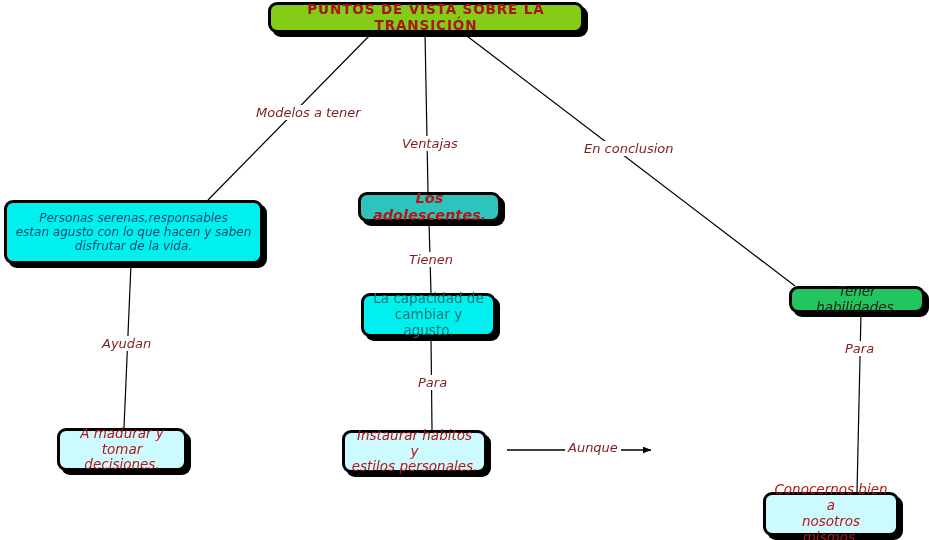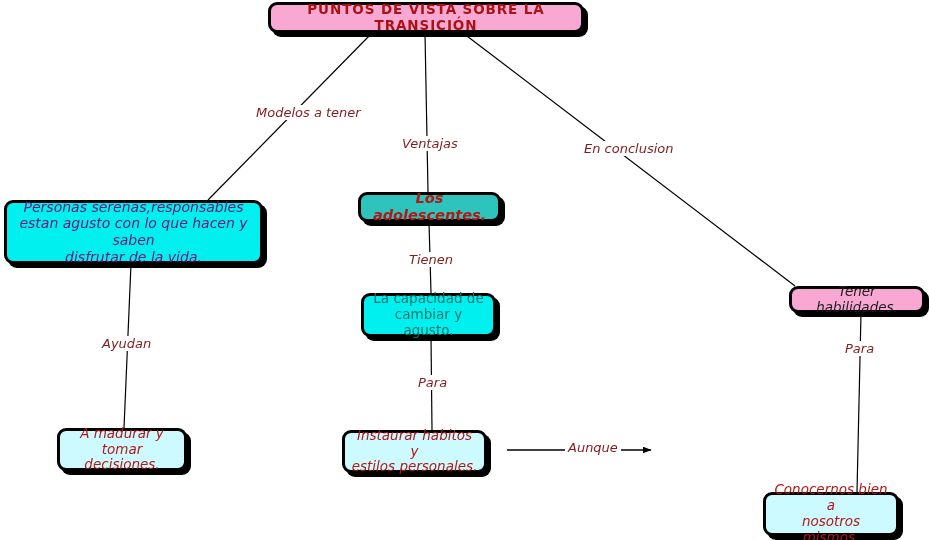--- a/index.html
+++ b/index.html
@@ -32,45 +32,45 @@
     border-radius: 9px;
     box-shadow: 4px 4px 0 0 #000000;
     display: flex;
     align-items: center;
     justify-content: center;
     text-align: center;
     line-height: 1.18;
     padding: 3px 6px;
   }
   .node-title {
-    background: #f9a8d4;
+    background: #84cc16;
     color: #a81414;
     font-weight: bold;
     font-size: 13.5px;
     letter-spacing: 0.9px;
     font-family: "DejaVu Sans", sans-serif;
   }
   .node-teal {
     background: #2dc4bd;
     color: #b51717;
     font-weight: bold;
     font-style: italic;
     font-size: 14.5px;
     font-family: "DejaVu Sans", sans-serif;
   }
   .node-cyan-red {
     background: #00f0f0;
-    color: #701a75;
+    color: #0c4a6e;
     font-style: italic;
-    font-size: 14px;
+    font-size: 12px;
     font-family: "DejaVu Sans", sans-serif;
     justify-content: center;
   }
   .node-cyan-dark {
-    background: #f9a8d4;
+    background: #22c55e;
     color: #1c1c1c;
     font-style: italic;
     font-size: 13.5px;
     font-family: "DejaVu Sans", sans-serif;
   }
   .node-cyan-plain {
     background: #00f0f0;
     color: #0f766e;
     font-size: 13.5px;
     font-family: "DejaVu Sans", sans-serif;

